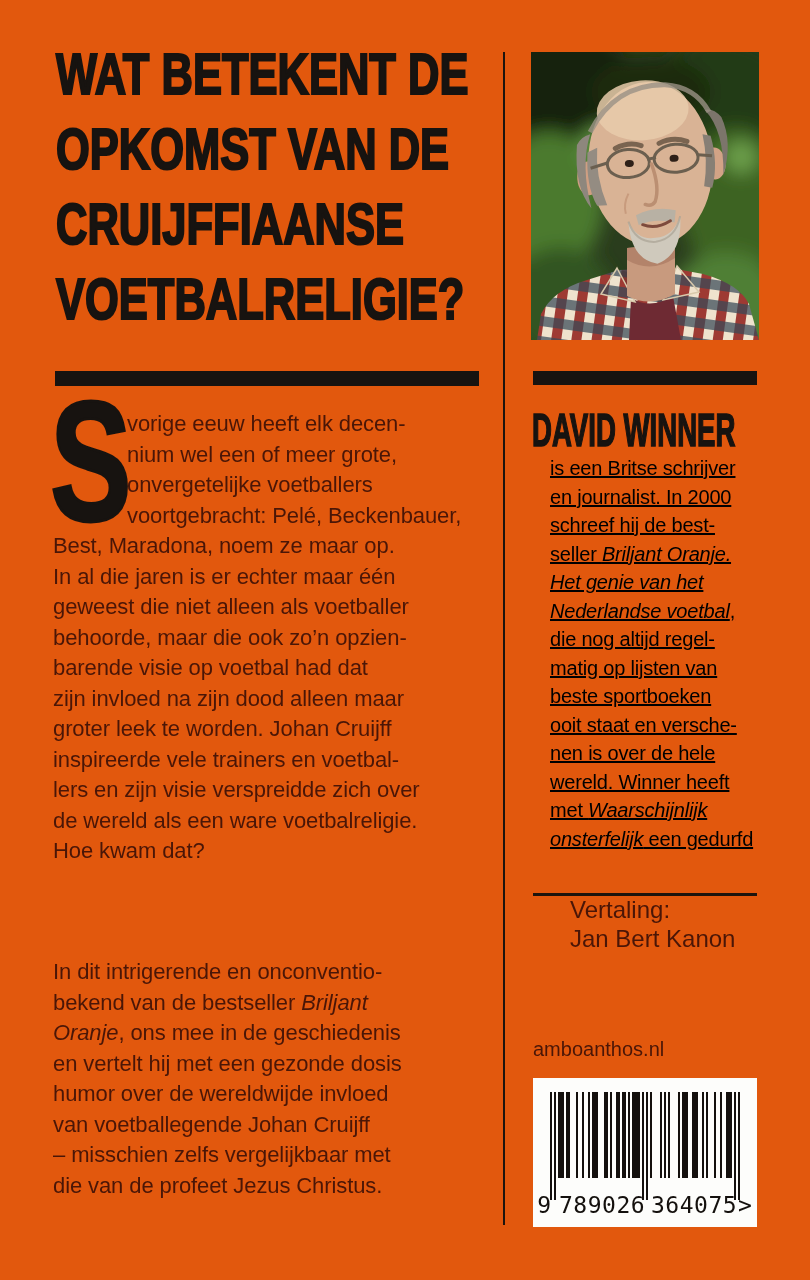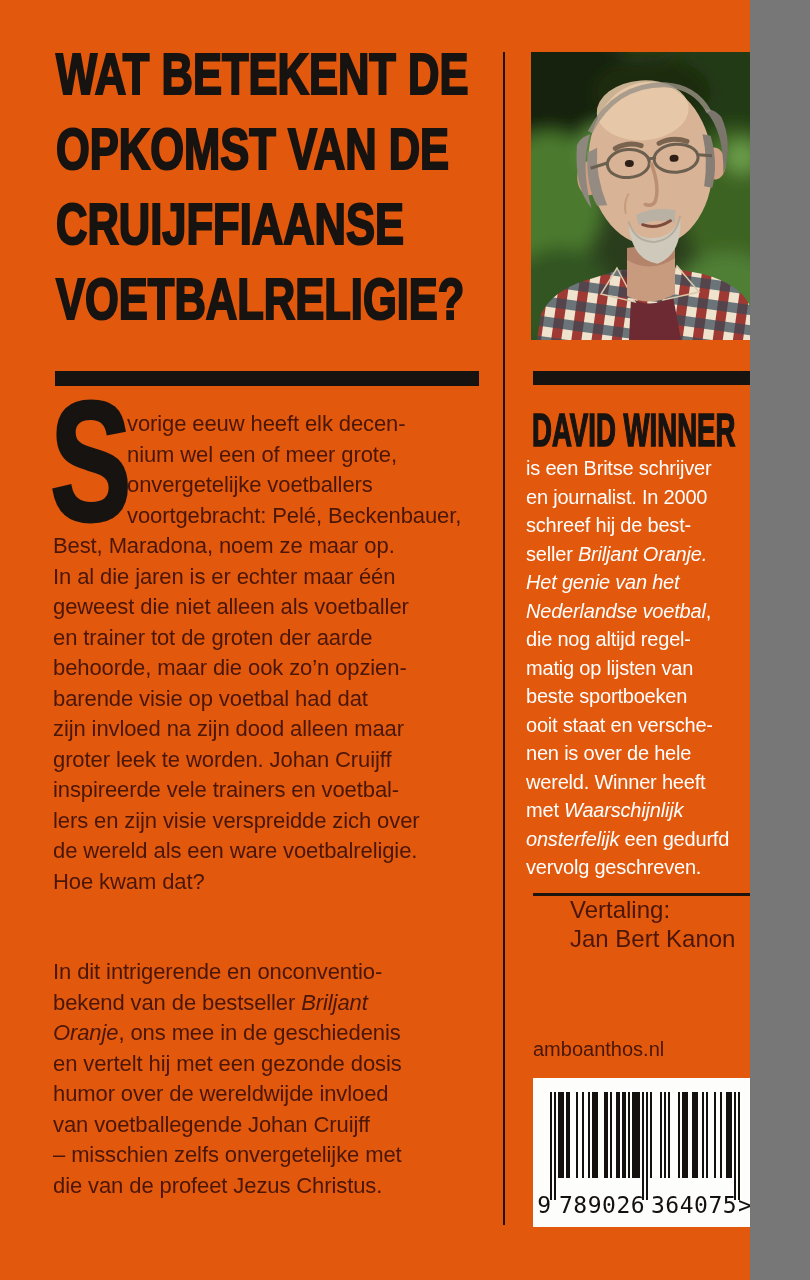--- a/index.html
+++ b/index.html
@@ -1,16 +1,16 @@
 <!DOCTYPE html>
 <html><head>
 <meta charset="utf-8">
 <style>
   html,body{margin:0;padding:0;background:#777;}
-  .cover{position:relative;width:750px;height:1280px;background:#E2580D;overflow:hidden;
+  .cover{position:relative;width:810px;height:1280px;background:#E2580D;overflow:hidden;
          font-family:"Liberation Sans",sans-serif;}
   .tline{white-space:nowrap;}
   em{font-style:italic;}
 
   
   .cover-title{position:absolute;left:56px;top:36px;color:#171310;font-weight:bold;
                font-size:58px;line-height:75px;}
   .cover-title .tline{transform:scaleX(.75);transform-origin:0 50%;
                       -webkit-text-stroke:2.2px #171310;}
   .bar{background:#171310;position:absolute;}
@@ -26,22 +26,22 @@
 
   
   .vdivider{position:absolute;left:503px;top:52px;width:2px;height:1173px;background:#1d140d;}
 
   
   .photo{position:absolute;left:531px;top:52px;width:228px;height:288px;}
   .bar-right{left:533px;top:371px;width:224px;height:14px;}
   .author-name{position:absolute;left:532px;top:407px;font-size:46px;font-weight:bold;
                color:#171310;line-height:1;white-space:nowrap;
                transform:scaleX(.6);transform-origin:0 0;-webkit-text-stroke:1.6px #171310;}
-  .bio{position:absolute;left:526px;top:454px;width:230px;color:#ffffff;
-       font-size:20px;line-height:28.5px;letter-spacing:-.2px;}
+  .bio{position:absolute;left:550px;top:454px;width:230px;color:#000000;
+       font-size:20px;line-height:28.5px;letter-spacing:-.2px;text-decoration:underline;}
   .hrule{position:absolute;left:533px;top:893px;width:224px;height:3px;background:#1d140d;}
   .translation{position:absolute;left:533px;top:896px;color:#4A1607;font-size:24px;line-height:28.5px;margin-left:37px;}
   .site{position:absolute;left:533px;top:1038px;color:#4A1607;font-size:20px;}
 
   
   .barcode-box{position:absolute;left:533px;top:1078px;width:224px;height:149px;background:#fdfdfb;}
   .bars{position:absolute;left:17px;top:14px;display:flex;align-items:flex-start;}
   .module{width:2px;height:86px;flex:0 0 2px;}
   .module.on{background:#14100d;}
   .module.guard{height:108px;}
@@ -70,39 +70,38 @@
   <div class="dropcap">S</div>
 
   <div class="para para1">
       <div class="tline">vorige eeuw heeft elk decen-</div>
       <div class="tline">nium wel een of meer grote,</div>
       <div class="tline">onvergetelijke voetballers</div>
       <div class="tline">voortgebracht: Pelé, Beckenbauer,</div>
       <div class="tline">Best, Maradona, noem ze maar op.</div>
       <div class="tline">In al die jaren is er echter maar één</div>
       <div class="tline">geweest die niet alleen als voetballer</div>
-      <div class="tline">en trainer tot de groten der aarde</div>
       <div class="tline">behoorde, maar die ook zo’n opzien-</div>
       <div class="tline">barende visie op voetbal had dat</div>
       <div class="tline">zijn invloed na zijn dood alleen maar</div>
       <div class="tline">groter leek te worden. Johan Cruijff</div>
       <div class="tline">inspireerde vele trainers en voetbal-</div>
       <div class="tline">lers en zijn visie verspreidde zich over</div>
       <div class="tline">de wereld als een ware voetbalreligie.</div>
       <div class="tline">Hoe kwam dat?</div>
     </div>
 
   <div class="para para2">
       <div class="tline">In dit intrigerende en onconventio-</div>
       <div class="tline">bekend van de bestseller <em>Briljant</em></div>
       <div class="tline"><em>Oranje</em>, ons mee in de geschiedenis</div>
       <div class="tline">en vertelt hij met een gezonde dosis</div>
       <div class="tline">humor over de wereldwijde invloed</div>
       <div class="tline">van voetballegende Johan Cruijff</div>
-      <div class="tline">– misschien zelfs onvergetelijke met</div>
+      <div class="tline">– misschien zelfs vergelijkbaar met</div>
       <div class="tline">die van de profeet Jezus Christus.</div>
     </div>
 
   <div class="vdivider"></div>
 
   <div class="photo">
     <svg viewBox="0 0 228 288" width="228" height="288">
       <defs>
         <filter id="bgblur" x="-30%" y="-30%" width="160%" height="160%">
             <feGaussianBlur stdDeviation="9"></feGaussianBlur>
@@ -180,21 +179,20 @@
       <div class="tline"><em>Het genie van het</em></div>
       <div class="tline"><em>Nederlandse voetbal</em>,</div>
       <div class="tline">die nog altijd regel-</div>
       <div class="tline">matig op lijsten van</div>
       <div class="tline">beste sportboeken</div>
       <div class="tline">ooit staat en versche-</div>
       <div class="tline">nen is over de hele</div>
       <div class="tline">wereld. Winner heeft</div>
       <div class="tline">met <em>Waarschijnlijk</em></div>
       <div class="tline"><em>onsterfelijk</em> een gedurfd</div>
-      <div class="tline">vervolg geschreven.</div>
     </div>
 
   <div class="hrule"></div>
 
   <div class="translation">
     <div>Vertaling:</div>
     <div>Jan Bert Kanon</div>
   </div>
 
   <div class="site">amboanthos.nl</div>

